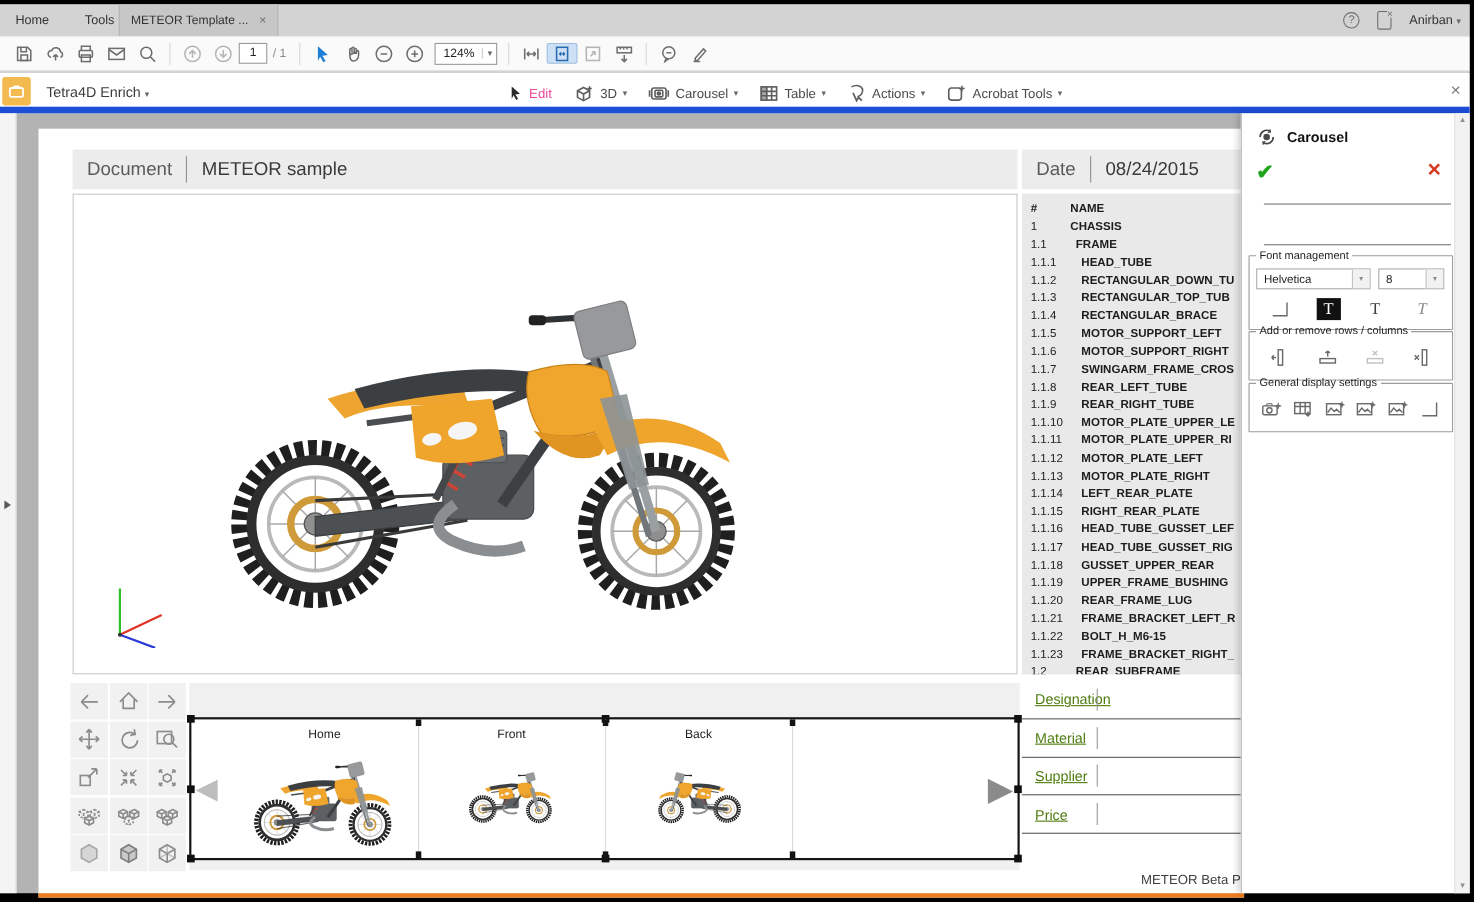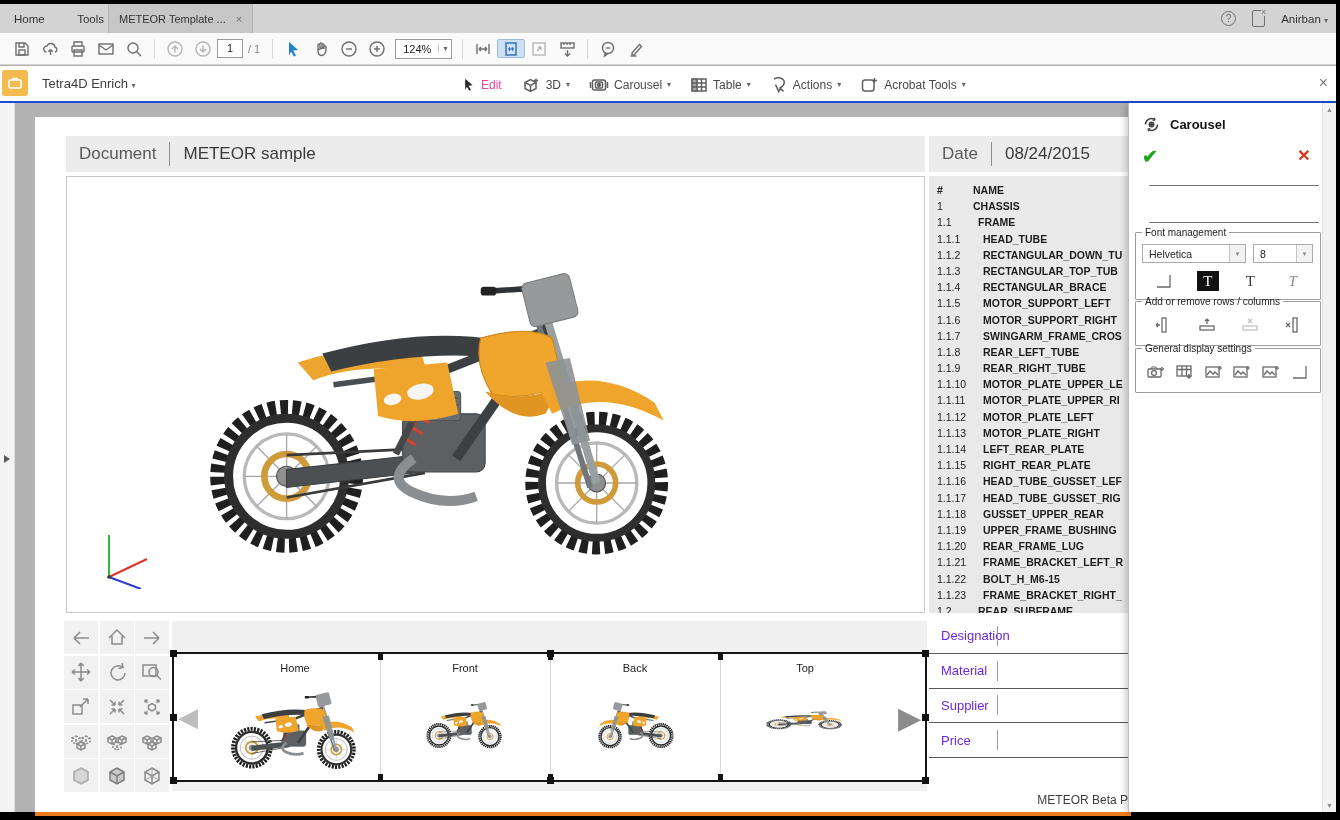--- a/index.html
+++ b/index.html
@@ -25,21 +25,21 @@
   .tbi.dis svg { stroke:#b5b5b5; }
   .tbi.sel { background:#cde0f5; border:1px solid #9dbede; border-radius:2px; }
   .tbsep { width:1px; height:20px; background:#d8d8d8; margin:0 6px; }
   #page-box { width:26px; height:19px; border:1px solid #9a9a9a; background:#fff; font-size:11px; color:#222; text-align:center; line-height:17px; }
   #page-total { font-size:11px; color:#8a8a8a; margin:0 6px 0 5px; }
   #zoom-box { display:flex; align-items:center; border:1px solid #9a9a9a; background:#fff; height:20px; margin:0 4px; }
   #zoom-box .zl { font-size:11px; color:#222; padding:0 7px; }
   #zoom-box .zc { border-left:1px solid #c9c9c9; padding:0 4px; font-size:8px; color:#666; }
 
   
-  #enrichbar { left:0; top:62px; width:100%; height:37px; background:#fff; border-bottom:2px solid #1d4ed8; }
+  #enrichbar { left:0; top:62px; width:100%; height:37px; background:#fff; border-bottom:6px solid #1d4ed8; }
   #brand-ic { position:absolute; left:2px; top:4px; width:26px; height:26px; background:#F3BA4F; border-radius:3px; display:flex; align-items:center; justify-content:center; }
   #brand-ic svg { stroke:#fff; fill:none; stroke-width:1.6; }
   #enrich-app { position:absolute; left:42px; top:10px; font-size:13px; color:#3c3c3c; }
   #enrich-menus { position:absolute; left:455px; top:0; height:37px; display:flex; align-items:center; gap:7px; }
   .emi { display:flex; align-items:center; gap:5px; font-size:12px; color:#4a4a4a; padding:0 6px; }
   .emi svg { stroke:#5f5f5f; fill:none; stroke-width:1.5; }
   .emi .car { font-size:8px; color:#666; }
   #edit-lbl { color:#ec4899; }
   #enrich-close { position:absolute; right:8px; top:8px; font-size:16px; color:#7c7c7c; }
 
@@ -80,21 +80,21 @@
   .ccell .thumb { position:absolute; left:50%; top:50%; transform:translate(-50%,-42%); }
   .cdiv { position:absolute; top:0; width:1px; height:100%; background:#d9d9d9; }
   .cdiv:before,.cdiv:after { content:""; position:absolute; left:-2px; width:5px; height:6px; background:#141414; }
   .cdiv:after { bottom:0; }
   #arr-left { position:absolute; left:4px; top:50%; transform:translateY(-50%); color:#bdbdbd; font-size:26px; }
   #arr-right { position:absolute; right:4px; top:50%; transform:translateY(-50%); color:#8b8b8b; font-size:30px; }
 
   
   #fields { left:894px; top:502px; width:202px; height:174px; background:#fff; }
   .frow { height:34.8px; border-bottom:1px solid #5a5a5a; display:flex; align-items:center; }
-  .frow .flab { font-size:13px; color:#6d28d9; width:68px; padding-left:12px; flex:none; }
+  .frow .flab { font-size:13px; color:#4d7c0f; width:68px; padding-left:12px; flex:none;text-decoration:underline; }
   .frow .fbar { width:1px; height:20px; background:#9a9a9a; }
   #pg-footer { left:960px; top:676px; width:133px; text-align:right; font-size:12px; color:#3d3d3d; overflow:hidden; white-space:nowrap; }
 
   
   #panel { left:1128px; top:99px; width:208px; height:709px; background:#fff; border-left:1px solid #bdbdbd; box-shadow:-3px 0 6px rgba(0,0,0,.18); }
   #panel-head { position:absolute; left:13px; top:12px; display:flex; align-items:center; gap:9px; font-size:13px; font-weight:bold; color:#111; }
   #panel-head svg { stroke:#444; fill:none; stroke-width:1.5; }
   #btn-apply { position:absolute; left:13px; top:42px; color:#1FA51F; font-size:19px; font-weight:bold; }
   #btn-cancel { position:absolute; right:26px; top:42px; color:#D53A21; font-size:21px; font-weight:bold; line-height:19px; }
   .phr { position:absolute; left:20px; width:170px; border-top:1px solid #777; }
@@ -659,26 +659,20 @@
             </svg>
         </div>
         <div class="ccell" style="left:376px">
           <div class="clab">Back</div>
           <svg class="thumb" width="96" height="66" viewBox="0 0 520 360">
               <g transform="translate(520,0) scale(-1,1)">
                 <use href="#bike"></use>
               </g>
             </svg>
         </div>
-        <div class="ccell" style="left:546px">
-          <div class="clab">Top</div>
-          <svg class="thumb" width="96" height="26" viewBox="0 0 520 360" preserveAspectRatio="none">
-              <use href="#bike"></use>
-            </svg>
-        </div>
       </div>
     </div>
 
     <div id="fields" class="abs">
       <div>
 
       <div class="frow">
             <span class="flab">Designation</span>
             <span class="fbar"></span>
           </div>

